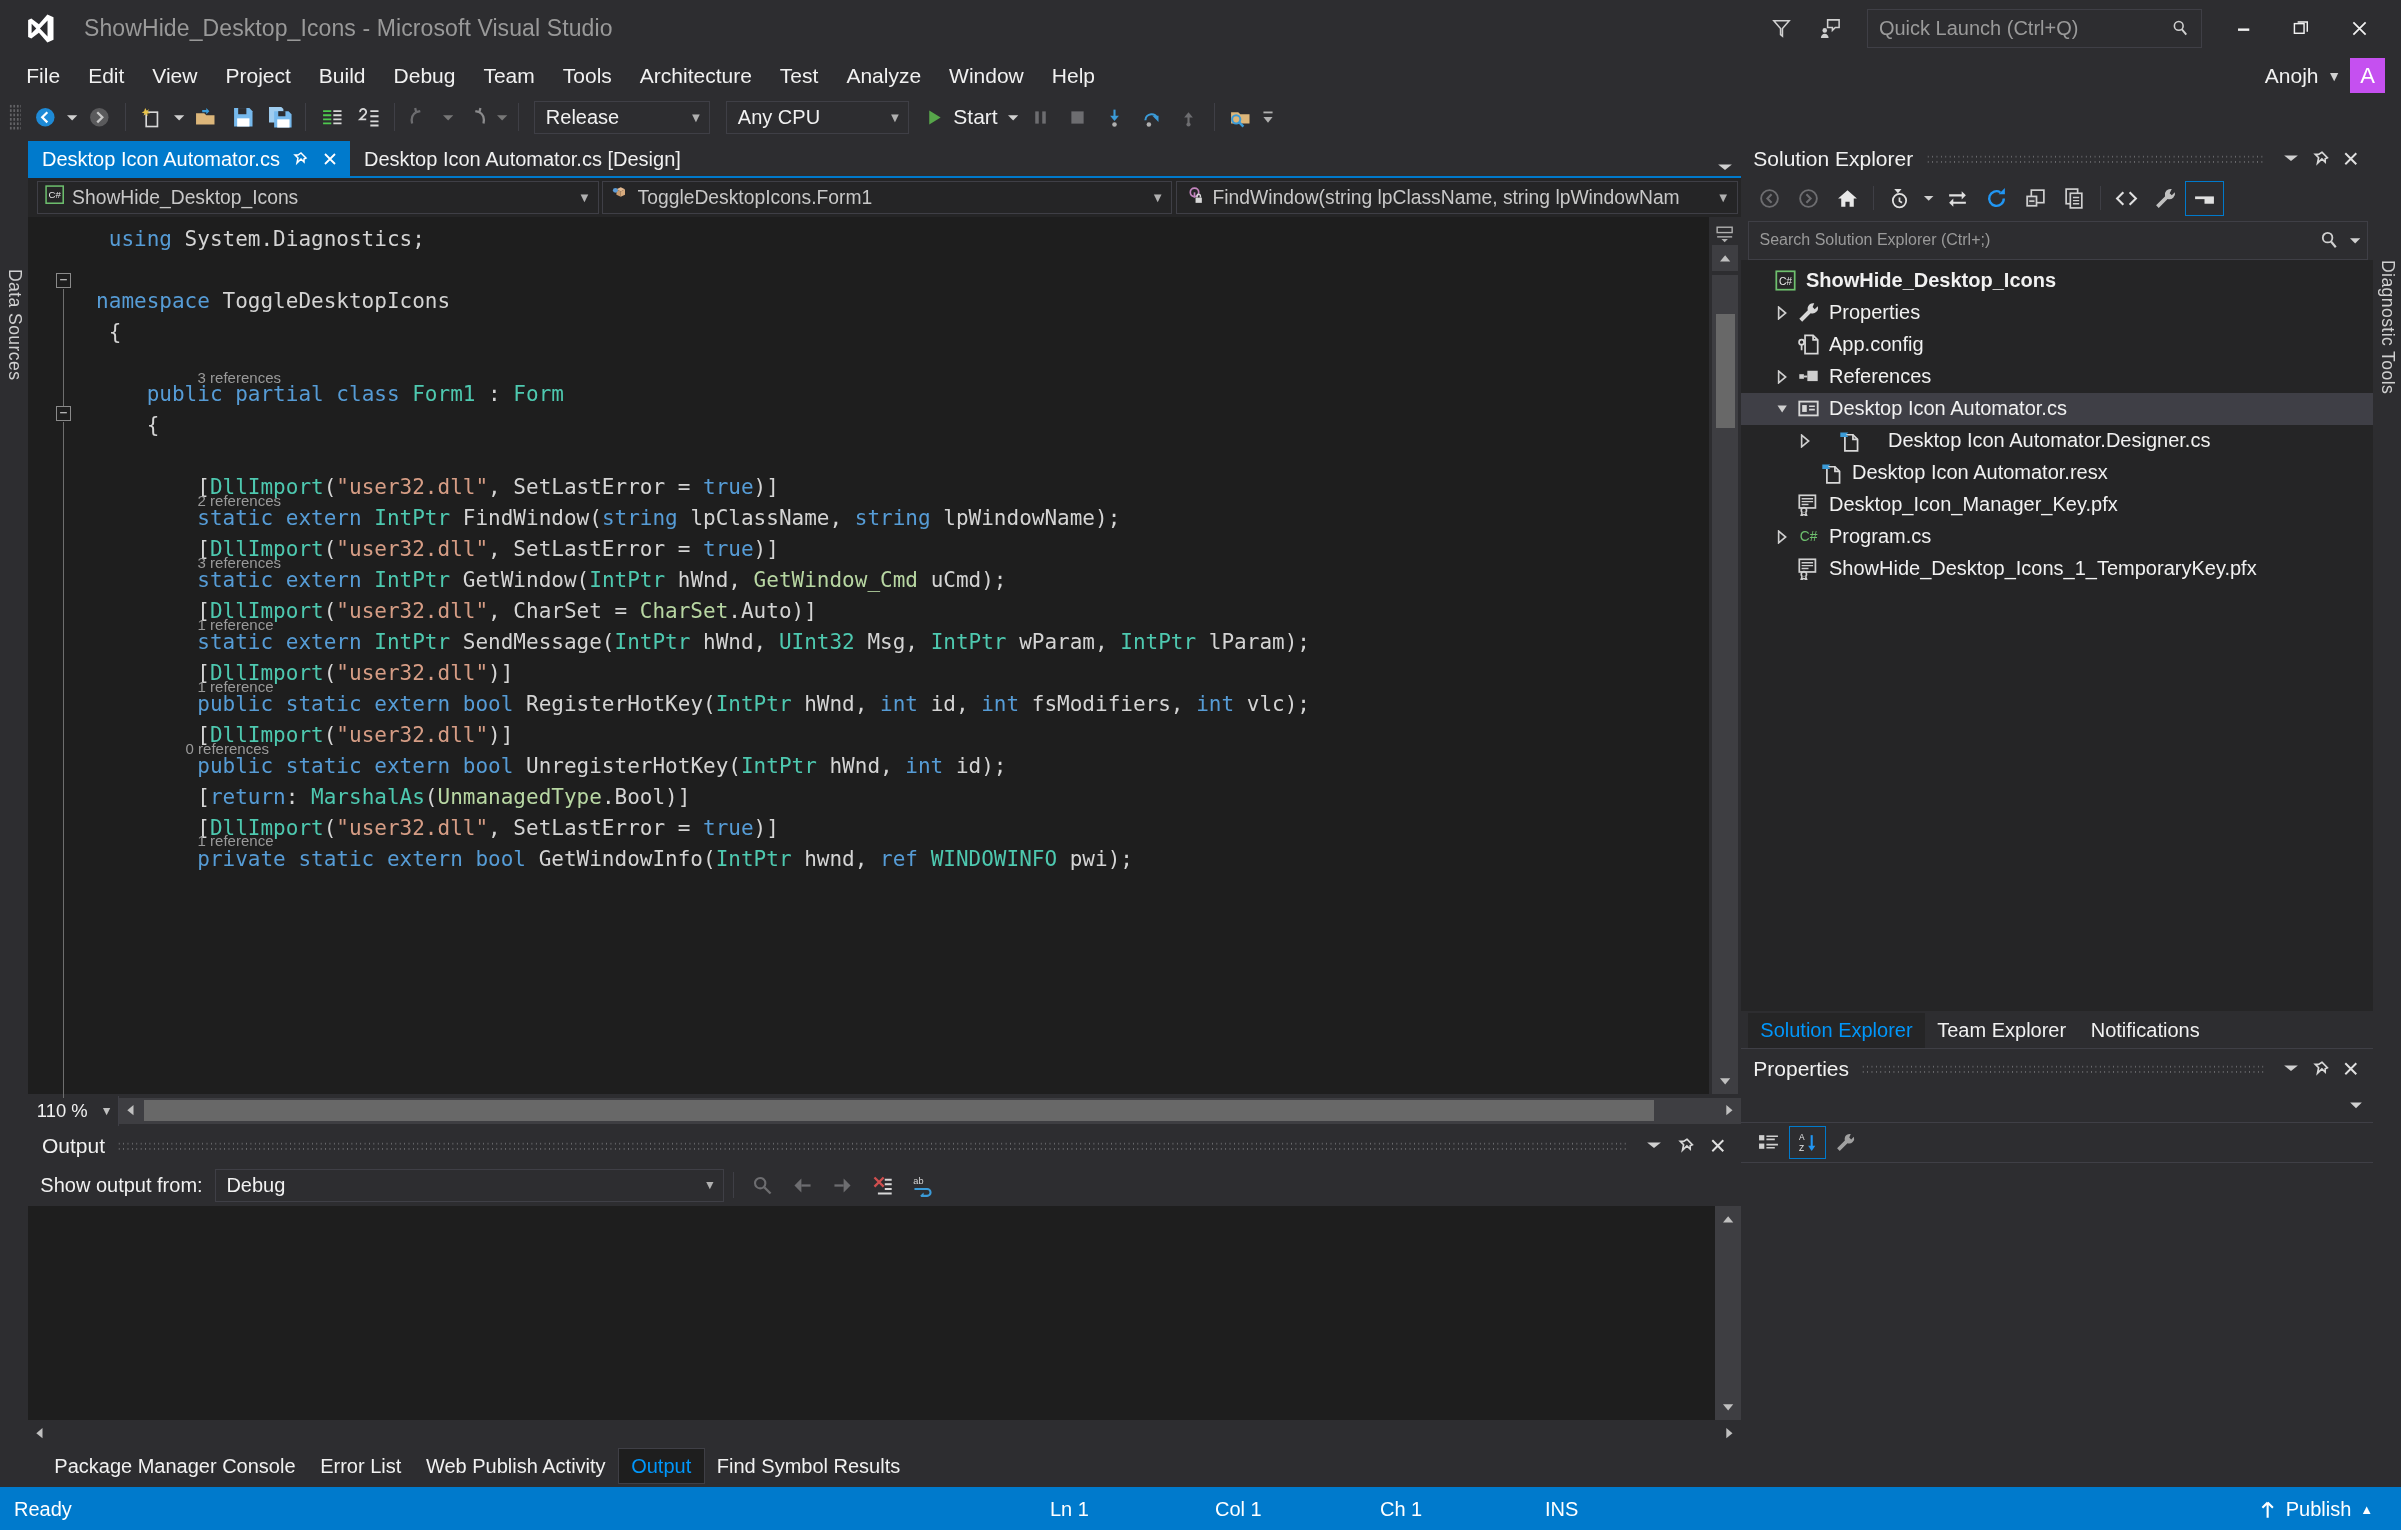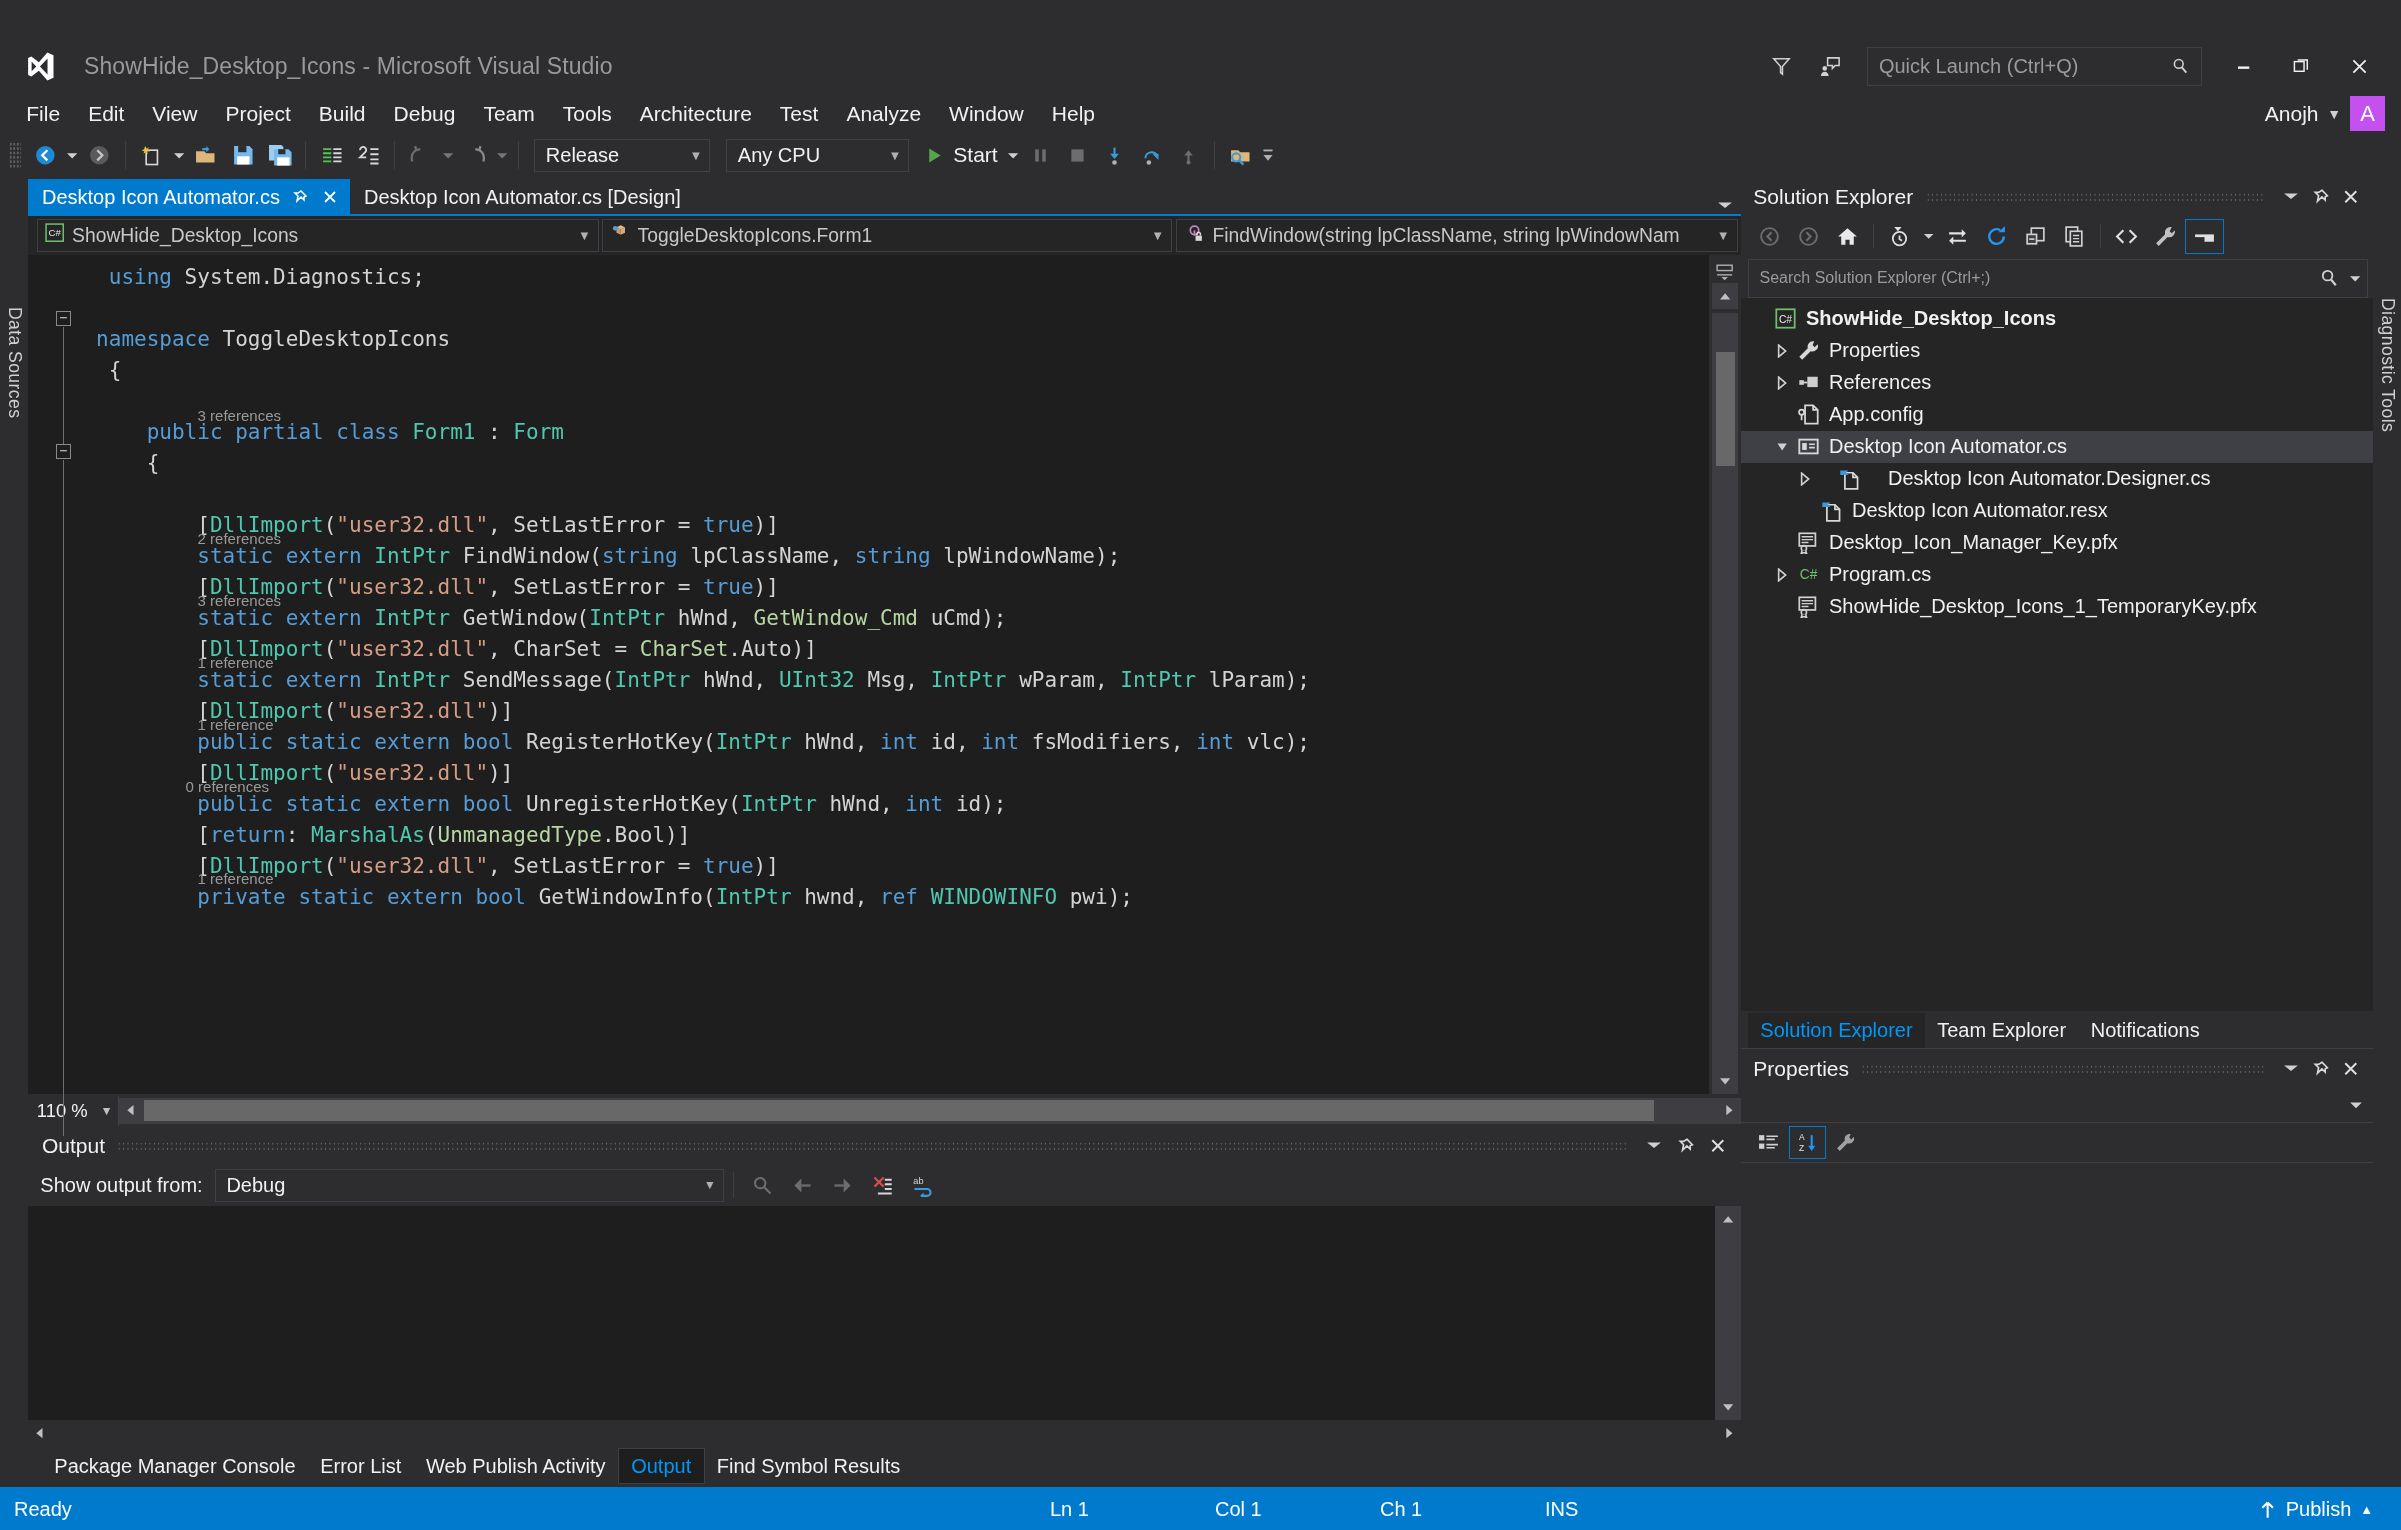--- a/index.html
+++ b/index.html
@@ -8,21 +8,21 @@
     background: #2d2d30;
     font-family: "Liberation Sans", sans-serif;
     overflow: hidden;
     -webkit-font-smoothing: antialiased;
   }
   .app { position: relative; width: 2401px; height: 1531px; display: flex; flex-direction: column; }
 
   
   .titlebar {
     height: 56px; background: #2d2d30; display: flex; align-items: center;
-    flex: 0 0 56px; position: relative; margin-top: 38px;
+    flex: 0 0 56px; position: relative;
   }
   .vs-logo { width: 47px; height: 40px; margin-left: 16px; display:flex; align-items:center; justify-content:center; }
   .title-text {
     margin-left: 21px; color: #999999; font-size: 23px; letter-spacing: 0.1px;
   }
   .tb-right { margin-left: auto; display: flex; align-items: center; padding-right: 12.3px; gap: 0; }
   .tb-icon { width: 49px; height: 42px; display: flex; align-items: center; justify-content: center; cursor: default; }
   .quick-launch {
     width: 335px; height: 39px; border: 0.9px solid #3f3f46; background: #2d2d30;
     display: flex; align-items: center; padding: 0 10.5px; margin: 0 12.3px;
@@ -827,45 +827,45 @@
               </svg>
             </span>
             <span class="ticon">
               <svg width="23" height="23" viewBox="0 0 20 20">
                 <path d="M15 2a4.8 4.8 0 0 0-5.6 6.1L2 15.5 4.5 18l7.4-7.4A4.8 4.8 0 0 0 18 4.5l-2.6 2.6-1.8-1.8z" fill="#d8d8d8"></path>
               </svg>
             </span>
             <span class="tlabel">Properties</span>
           </div>
           <div class="trow" style="padding-left: 30px;">
-            <span class="texp">
-              <svg width="12.3" height="14" viewBox="0 0 10 12">
-                <path d="M2 1l6 5-6 5z" fill="none" stroke="#cfcfcf" stroke-width="1.4"></path>
-              </svg>
-            </span>
-            <span class="ticon">
-              <svg width="23" height="23" viewBox="0 0 20 20">
-                <rect x="2" y="8" width="4" height="4" fill="#cfcfcf"></rect>
-                <path stroke="#cfcfcf" stroke-width="1.6" d="M6 10h3"></path>
-                <rect x="9" y="5" width="9" height="9" fill="#cfcfcf"></rect>
-              </svg>
-            </span>
-            <span class="tlabel">References</span>
-          </div>
-          <div class="trow" style="padding-left: 30px;">
             <span class="texp"></span>
             <span class="ticon">
               <svg width="23" height="23" viewBox="0 0 20 20">
                 <path d="M7 2h7l4 4v12H7z" fill="none" stroke="#d8d8d8" stroke-width="1.5"></path>
                 <path d="M14 2v4h4" fill="none" stroke="#d8d8d8" stroke-width="1.5"></path>
                 <circle cx="4" cy="8" r="2.2" fill="none" stroke="#d8d8d8" stroke-width="1.5"></circle>
                 <path stroke="#d8d8d8" stroke-width="1.5" d="M4 10v5"></path>
               </svg>
             </span>
             <span class="tlabel">App.config</span>
+          </div>
+          <div class="trow" style="padding-left: 30px;">
+            <span class="texp">
+              <svg width="12.3" height="14" viewBox="0 0 10 12">
+                <path d="M2 1l6 5-6 5z" fill="none" stroke="#cfcfcf" stroke-width="1.4"></path>
+              </svg>
+            </span>
+            <span class="ticon">
+              <svg width="23" height="23" viewBox="0 0 20 20">
+                <rect x="2" y="8" width="4" height="4" fill="#cfcfcf"></rect>
+                <path stroke="#cfcfcf" stroke-width="1.6" d="M6 10h3"></path>
+                <rect x="9" y="5" width="9" height="9" fill="#cfcfcf"></rect>
+              </svg>
+            </span>
+            <span class="tlabel">References</span>
           </div>
           <div class="trow selected" style="padding-left: 30px;">
             <span class="texp">
               <svg width="12.3" height="14" viewBox="0 0 10 12">
                 <path d="M1 3h8l-4 6z" fill="#cfcfcf"></path>
               </svg>
             </span>
             <span class="ticon">
               <svg width="23" height="23" viewBox="0 0 20 20">
                 <rect x="2" y="4" width="16" height="12" fill="none" stroke="#d8d8d8" stroke-width="1.6"></rect>

